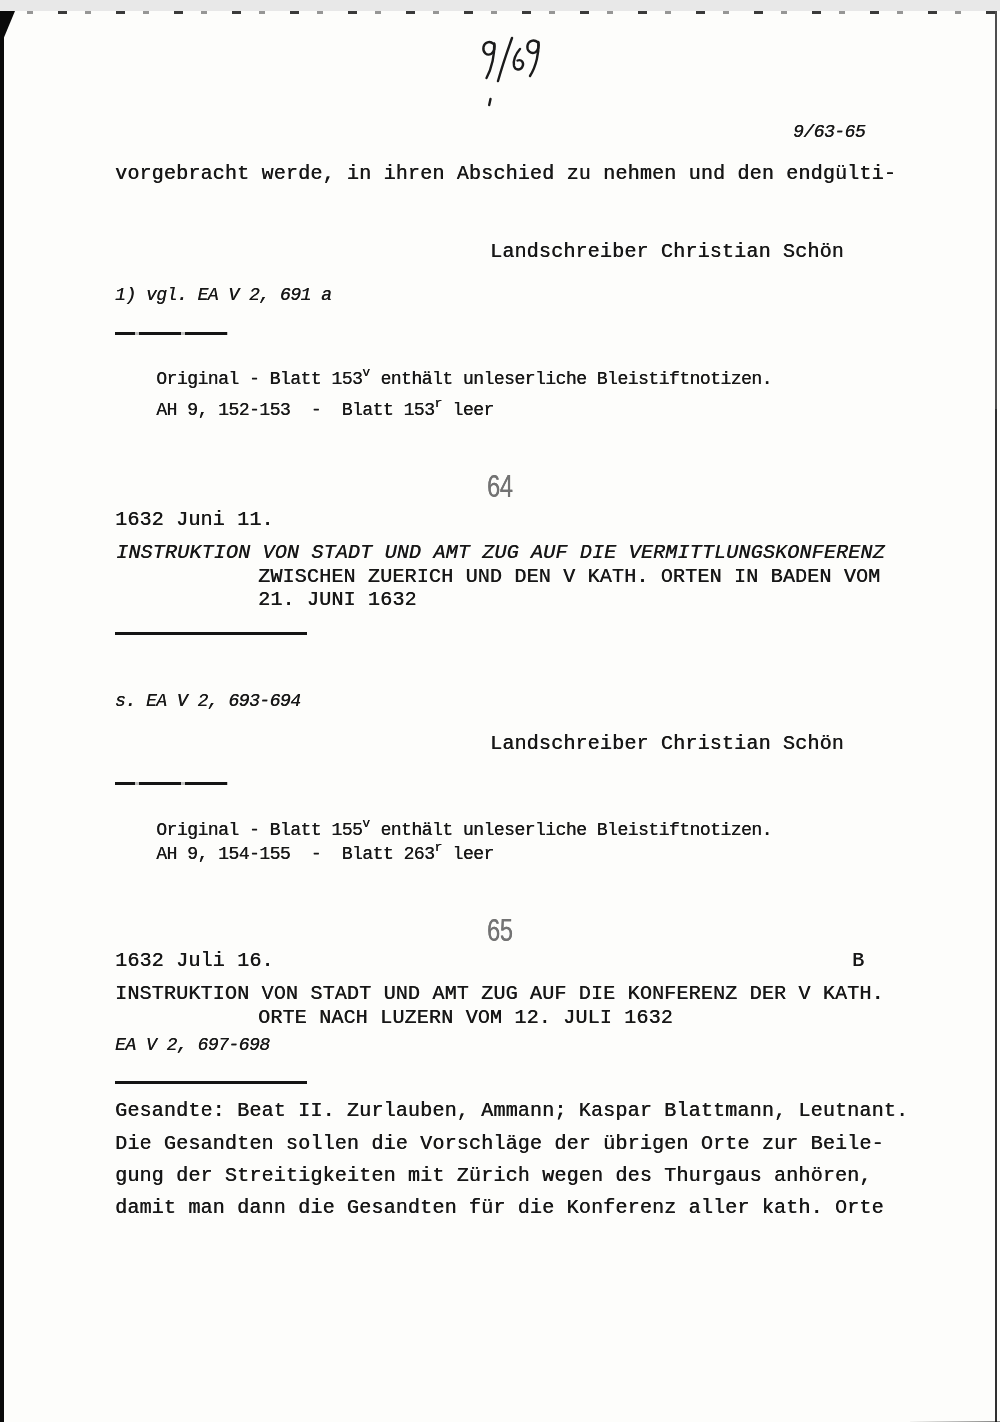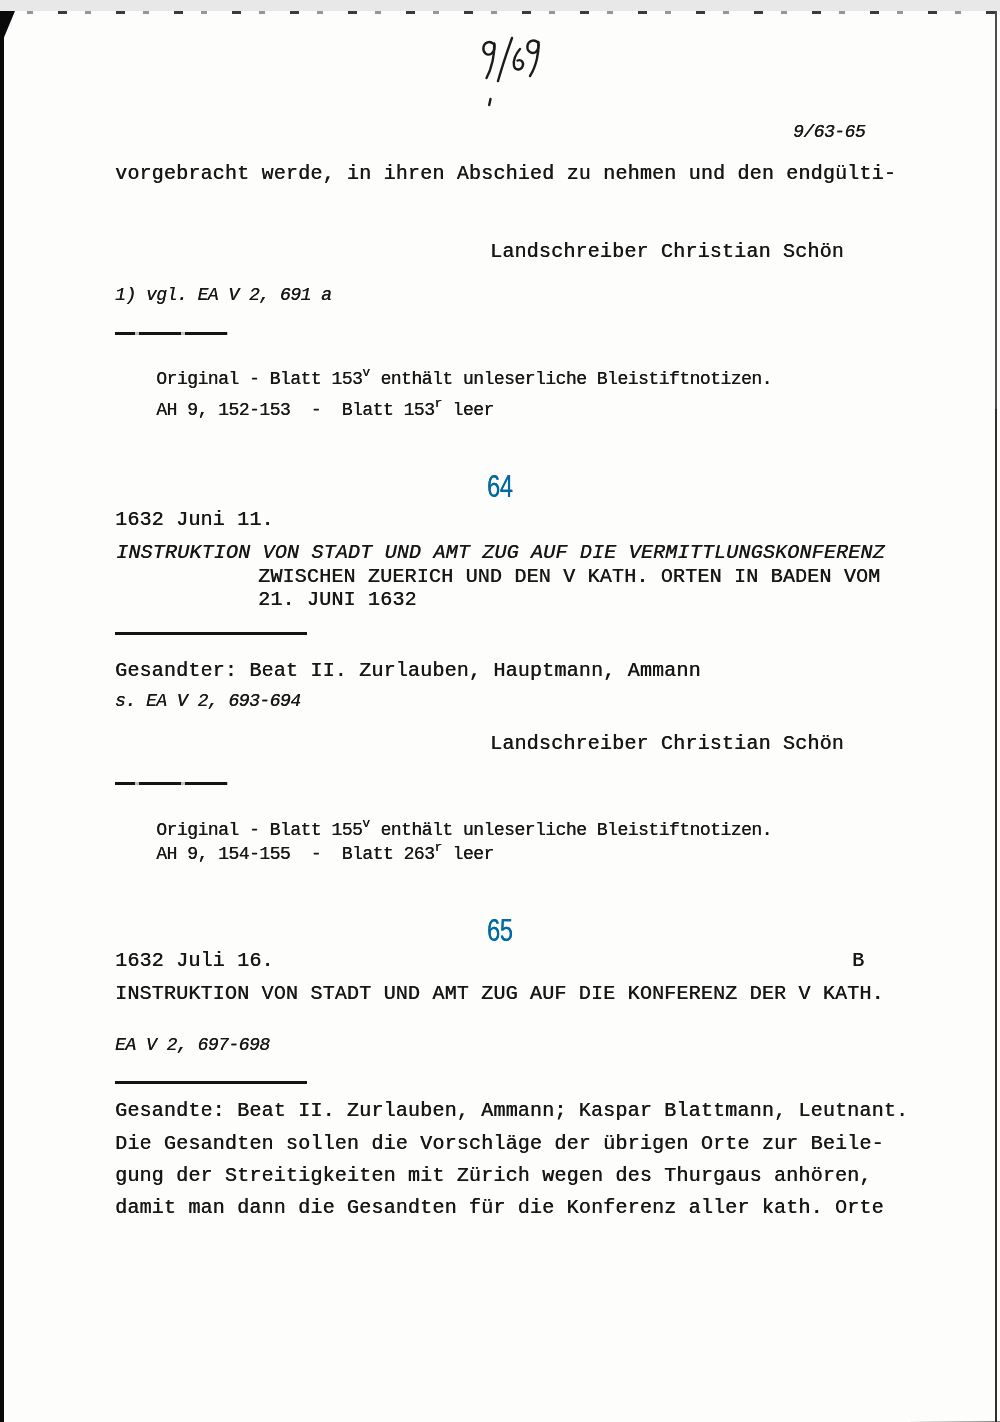--- a/index.html
+++ b/index.html
@@ -11,21 +11,21 @@
   }
   .line { position:absolute; white-space:pre; line-height:1.2; }
   .b20  { font-size:20px; letter-spacing:.2px; text-shadow:.45px 0 0 currentColor; }
   .n18  { font-size:18px; letter-spacing:-.5px; text-shadow:.35px 0 0 currentColor; }
   .it   { font-style:italic; }
   .fsup { font-size:15px; position:relative; top:-9px; letter-spacing:0; }
   .nsup { font-size:13px; position:relative; top:-8px; letter-spacing:0; }
   .rule { position:absolute; height:3px; background:#141414; }
   .rule.dashy { background:repeating-linear-gradient(90deg,#141414 0 20px,rgba(20,20,20,.25) 20px 24px,#141414 24px 46px); }
   .num  { position:absolute; left:0; width:1000px; text-align:center;
-          font-family:"Liberation Sans","DejaVu Sans",sans-serif; font-size:31px; color:#0369a1; }
+          font-family:"Liberation Sans","DejaVu Sans",sans-serif; font-size:31px; color:#737373; }
   .num > span { display:inline-block; transform:scaleX(.76); letter-spacing:-.5px; text-shadow:.4px 0 0 currentColor; }
   .hidden-label { position:absolute; opacity:0; font-size:6px; pointer-events:none; }
 
   
   .edge-left   { position:absolute; left:0; top:0; width:4px; height:1422px; background:#0a0a0a; }
   .corner-tl   { position:absolute; left:0; top:0; width:15px; height:36px; background:#0a0a0a;
                  clip-path:polygon(0 0,100% 0,0 100%); }
   .edge-top    { position:absolute; left:0; top:0; width:1000px; height:3px; opacity:.85;
                  background:repeating-linear-gradient(90deg,rgba(12,12,12,.95) 0 9px,transparent 9px 27px,rgba(12,12,12,.5) 27px 33px,transparent 33px 58px); }
   .edge-right  { position:absolute; left:995px; top:0; width:2px; height:1422px; opacity:.9;
@@ -77,36 +77,36 @@
     <span>AH 9, 152-153  -  Blatt 153</span><span class="nsup">r</span><span> leer</span>
   </div>
 
   <div class="num" style="top:458px;"><span>64</span></div>
   <div class="line b20" style="left:115px; top:497px;">1632 Juni 11.</div>
   <div class="line b20" style="left:116px; top:530px;font-style:italic;">INSTRUKTION VON STADT UND AMT ZUG AUF DIE VERMITTLUNGSKONFERENZ</div>
   <div class="line b20" style="left:258px; top:554px;">ZWISCHEN ZUERICH UND DEN V KATH. ORTEN IN BADEN VOM</div>
   <div class="line b20" style="left:258px; top:577px;">21. JUNI 1632</div>
 
   <div class="rule" style="left:115px; top:621px; width:192px;"></div>
-  <div class="line b20" style="left:115px; top:648px;">Gesandter: Beat II. Zurlauben, Hauptmann, Ammann</div>
   <div class="line n18 it" style="left:115px; top:680px;">s. EA V 2, 693-694</div>
   <div class="line b20" style="left:490px; top:721px;">Landschreiber Christian Schön</div>
 
   <div class="rule dashy" style="left:115px; top:771px; width:113px;"></div>
   <div class="line n18" style="left:115px; top:787px;">
     <span>Original - Blatt 155</span><span class="nsup">v</span><span> enthält unleserliche Bleistiftnotizen.</span>
   </div>
   <div class="line n18" style="left:115px; top:811px;">
     <span>AH 9, 154-155  -  Blatt 263</span><span class="nsup">r</span><span> leer</span>
   </div>
 
   <div class="num" style="top:902px;text-decoration:underline;"><span>65</span></div>
   <div class="line b20" style="left:115px; top:938px;">1632 Juli 16.</div>
   <div class="line b20" style="left:852px; top:938px;">B</div>
   <div class="line b20" style="left:115px; top:971px;">INSTRUKTION VON STADT UND AMT ZUG AUF DIE KONFERENZ DER V KATH.</div>
+  <div class="line b20" style="left:258px; top:995px;">ORTE NACH LUZERN VOM 12. JULI 1632</div>
   <div class="line n18 it" style="left:115px; top:1024px;">EA V 2, 697-698</div>
 
   <div class="rule" style="left:115px; top:1070px; width:192px;"></div>
   <div class="line b20" style="left:115px; top:1088px;">Gesandte: Beat II. Zurlauben, Ammann; Kaspar Blattmann, Leutnant.</div>
   <div class="line b20" style="left:115px; top:1121px;">Die Gesandten sollen die Vorschläge der übrigen Orte zur Beile-</div>
   <div class="line b20" style="left:115px; top:1153px;">gung der Streitigkeiten mit Zürich wegen des Thurgaus anhören,</div>
   <div class="line b20" style="left:115px; top:1185px;">damit man dann die Gesandten für die Konferenz aller kath. Orte</div>
 
 </div>
 

